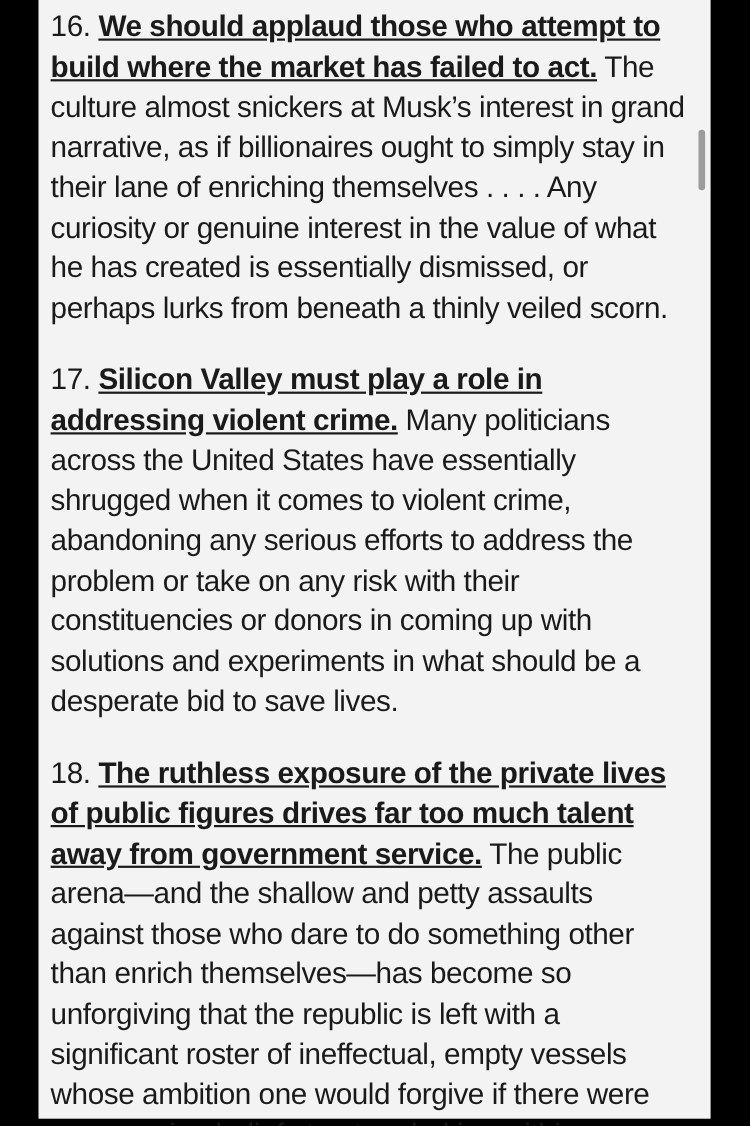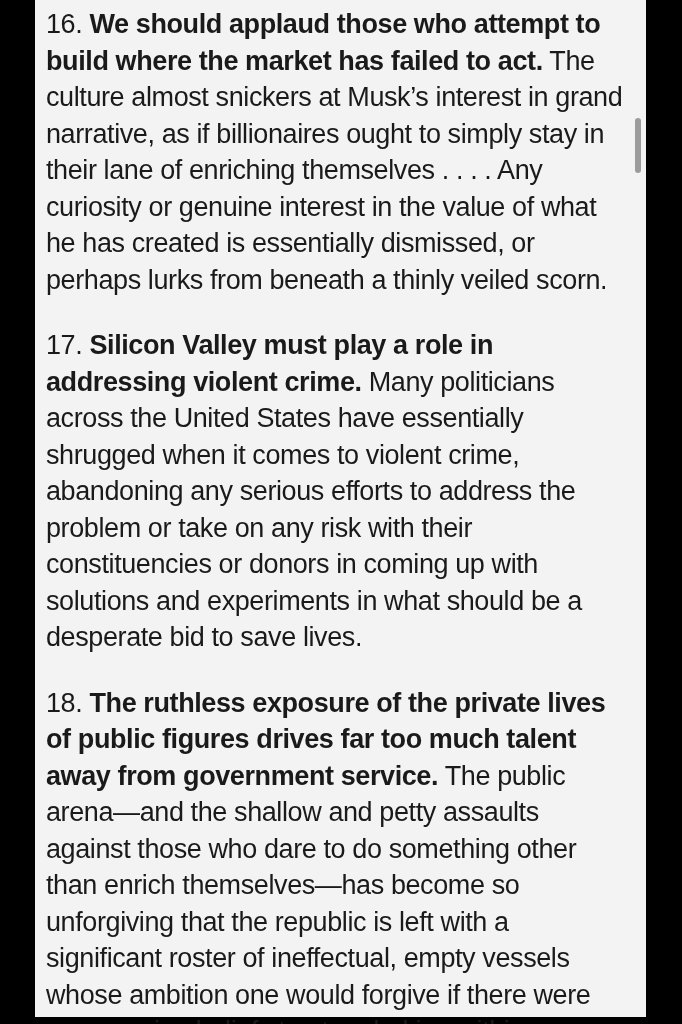--- a/index.html
+++ b/index.html
@@ -28,21 +28,21 @@
     padding:6px 18px 0 11px;
     color:var(--text);
     font-size:27px;
     line-height:36.5px;
     letter-spacing:-0.4px;
   }
   .excerpt p{
     margin:0 0 29px 0;
   }
   .excerpt p:last-child{margin-bottom:0;}
-  .lead{font-weight:700;}
+  .lead{font-weight:700;text-decoration:underline;}
   .scroll-thumb{
     position:absolute;
     left:600px;
     top:118px;
     width:6px;height:55px;
     border-radius:3px;
     background:var(--thumb);
   }
 </style>
 </head>

